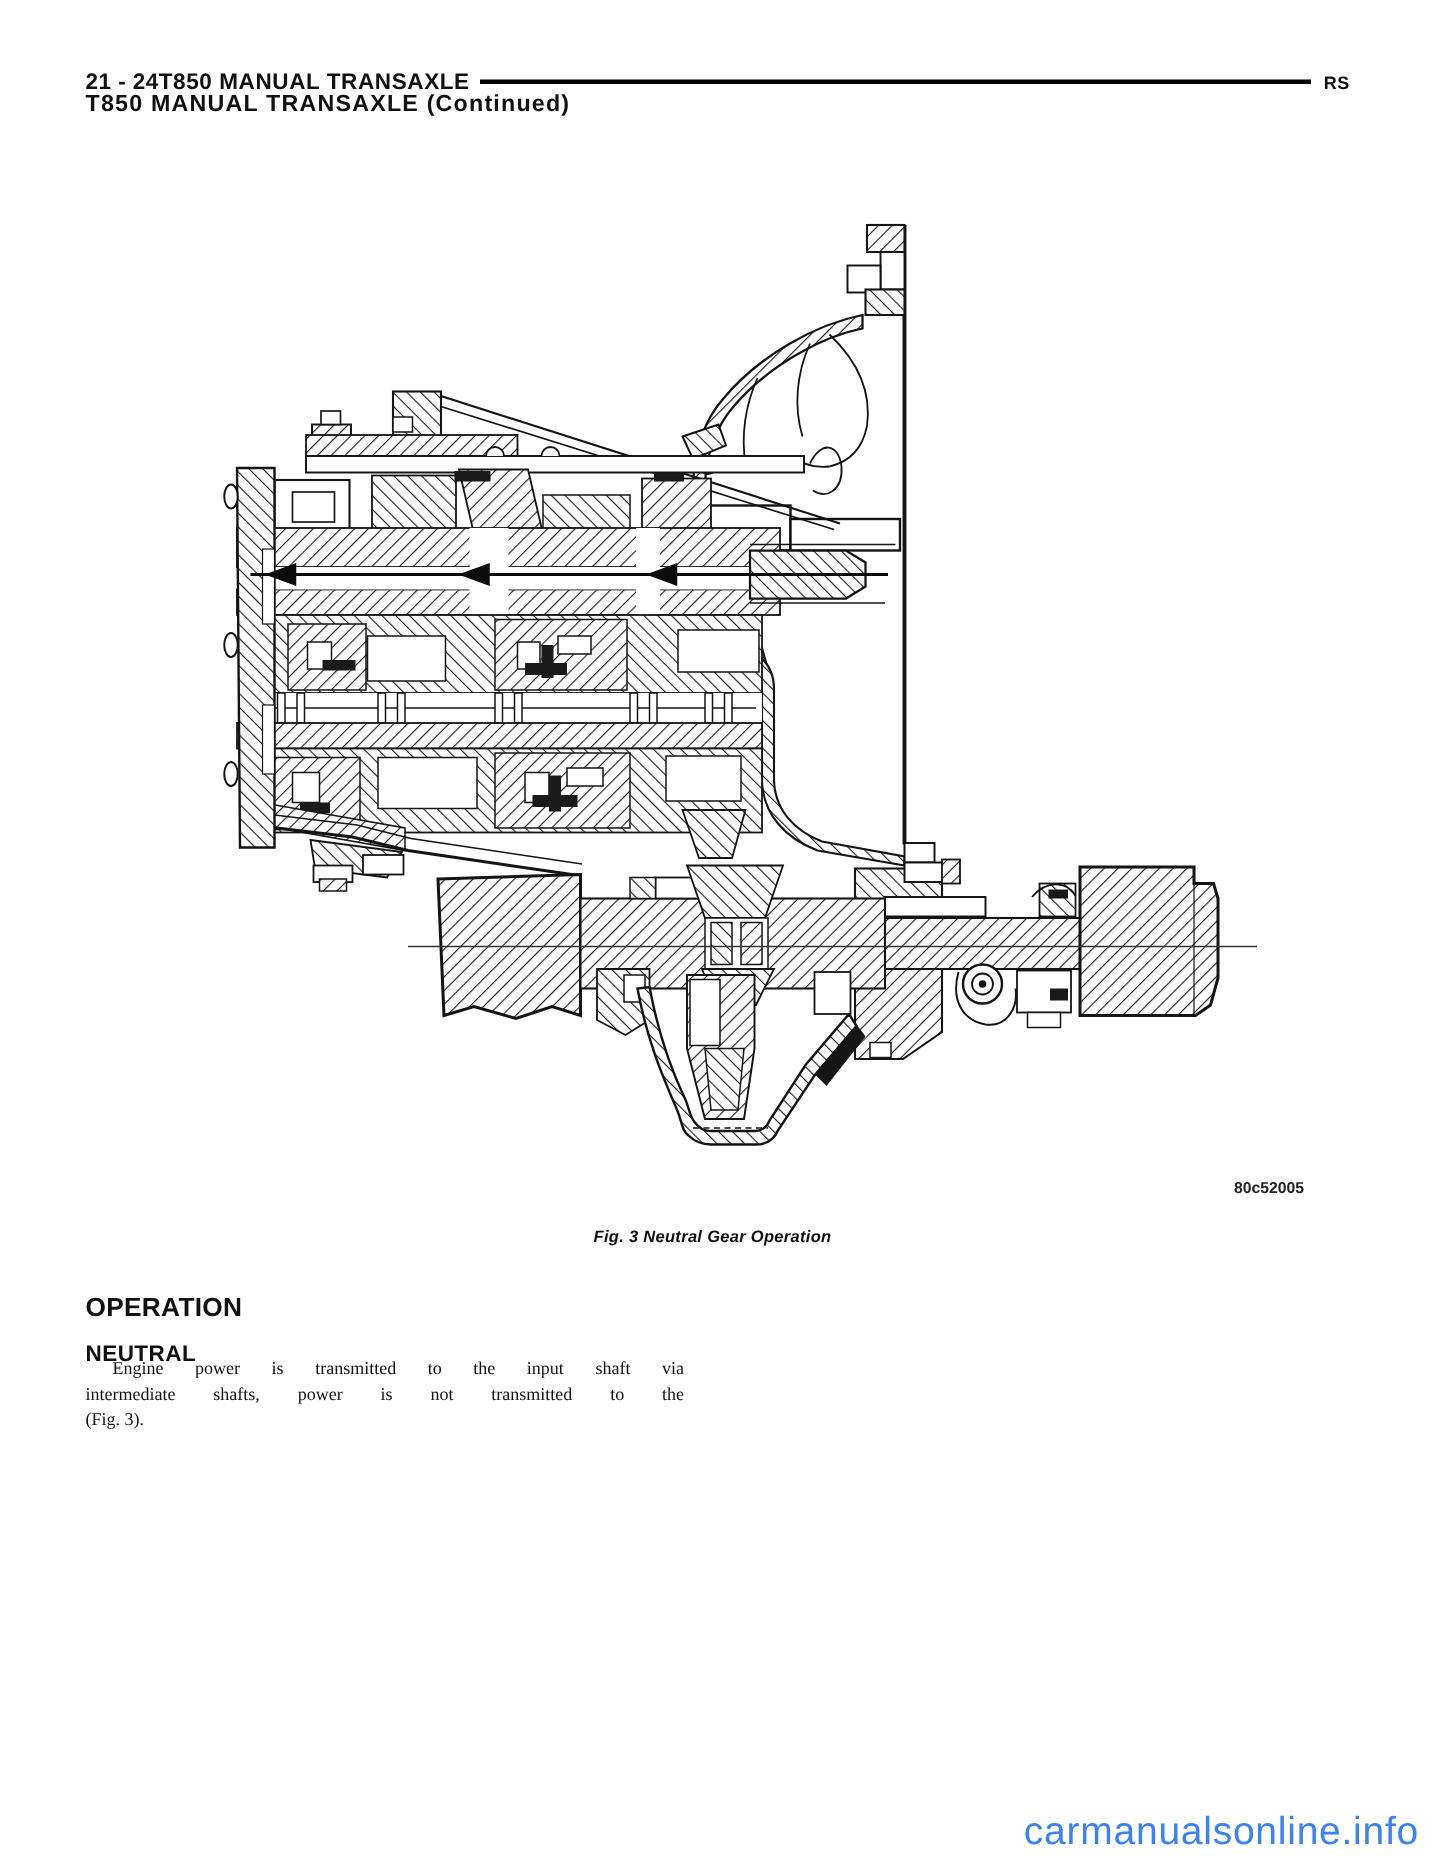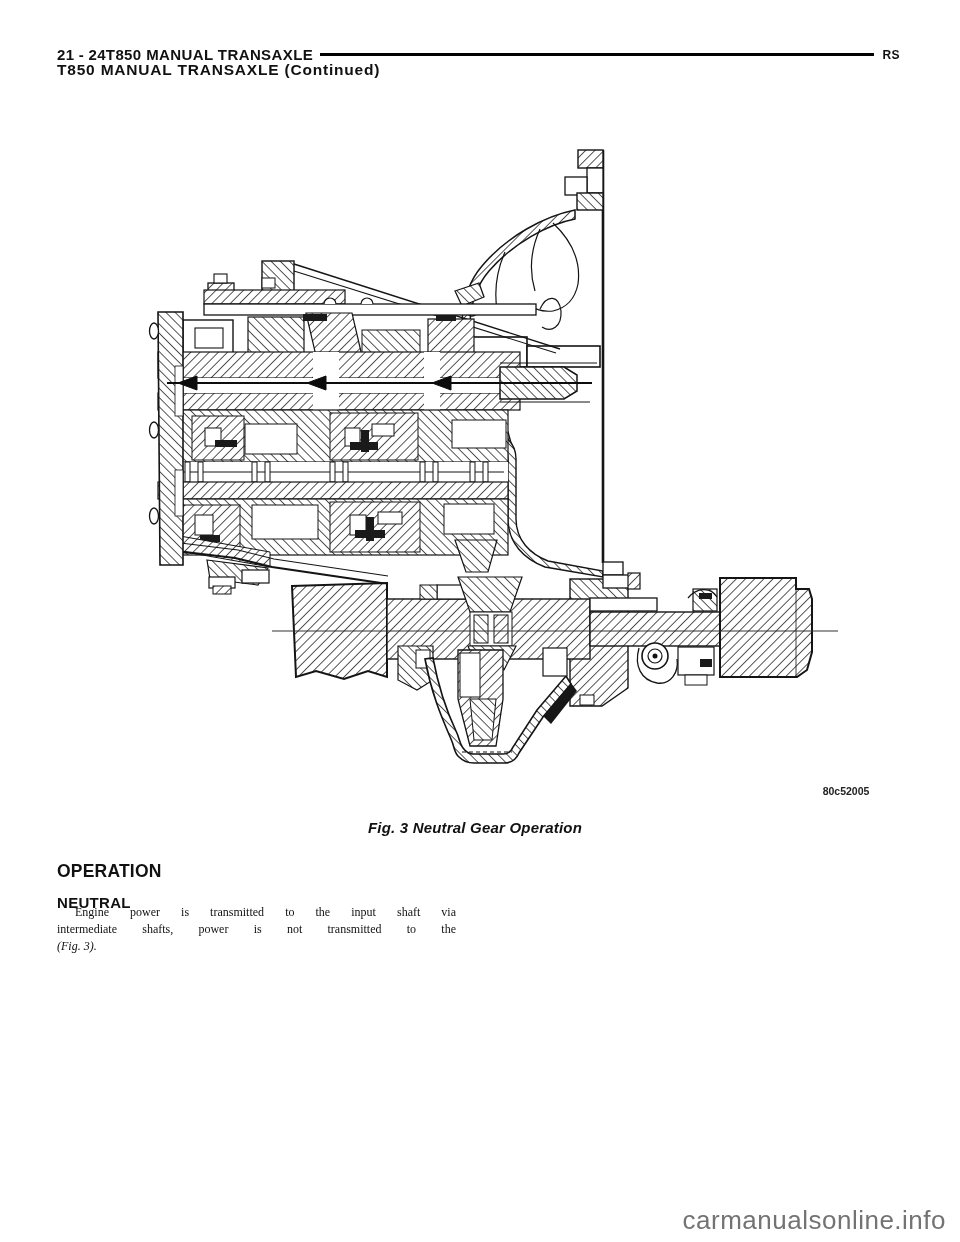--- a/index.html
+++ b/index.html
@@ -7,29 +7,29 @@
   .abs{position:absolute;}
   
   .header-row{left:57px;top:46px;right:60px;display:flex;align-items:center;}
   .hnum{font-weight:bold;font-size:15px;letter-spacing:.3px;white-space:nowrap;}
   .htitle{font-weight:bold;font-size:15px;letter-spacing:.4px;white-space:nowrap;}
   .hrule{flex:1;height:3px;background:#000;margin:0 9px 0 7px;}
   .hcode{font-weight:bold;font-size:12px;letter-spacing:.4px;}
   .continued{left:57px;top:61px;font-weight:bold;font-size:15.5px;letter-spacing:.8px;}
   
   .fig-svg{left:0;top:0;width:960px;height:810px;}
-  .caption{left:40px;top:819px;width:870px;text-align:center;font-weight:bold;font-style:italic;font-size:15px;letter-spacing:.2px;}
+  .caption{left:40px;top:819px;width:870px;text-align:center;font-weight:bold;font-style:italic;font-size:11px;letter-spacing:.2px;}
   
   .h-op{left:57px;top:845px;font-weight:bold;font-size:17.5px;letter-spacing:.2px;margin-top:16px;}
   .h-neutral{left:57px;top:894px;font-weight:bold;font-size:15px;letter-spacing:.3px;}
   .para{left:57px;top:904px;width:399px;font-family:"Liberation Serif",serif;font-size:12px;line-height:17.2px;}
   .pline{text-align:justify;text-align-last:justify;white-space:nowrap;}
   .pline.first{padding-left:18px;}
-  .pline.last{text-align:center;text-align-last:left;font-style:italic;}
-  .watermark{right:14px;top:1205px;font-size:26px;color:#737373;letter-spacing:.5px;}
+  .pline.last{text-align:center;text-align-last:left;}
+  .watermark{right:14px;top:1205px;font-size:26px;color:#3b82f6;letter-spacing:.5px;}
 </style>
 </head>
 <body>
 
 <div class="abs header-row">
   <span class="hnum">21 - 24</span>
   <span class="htitle">T850 MANUAL TRANSAXLE</span>
   <div class="hrule"></div>
   <span class="hcode">RS</span>
 </div>

